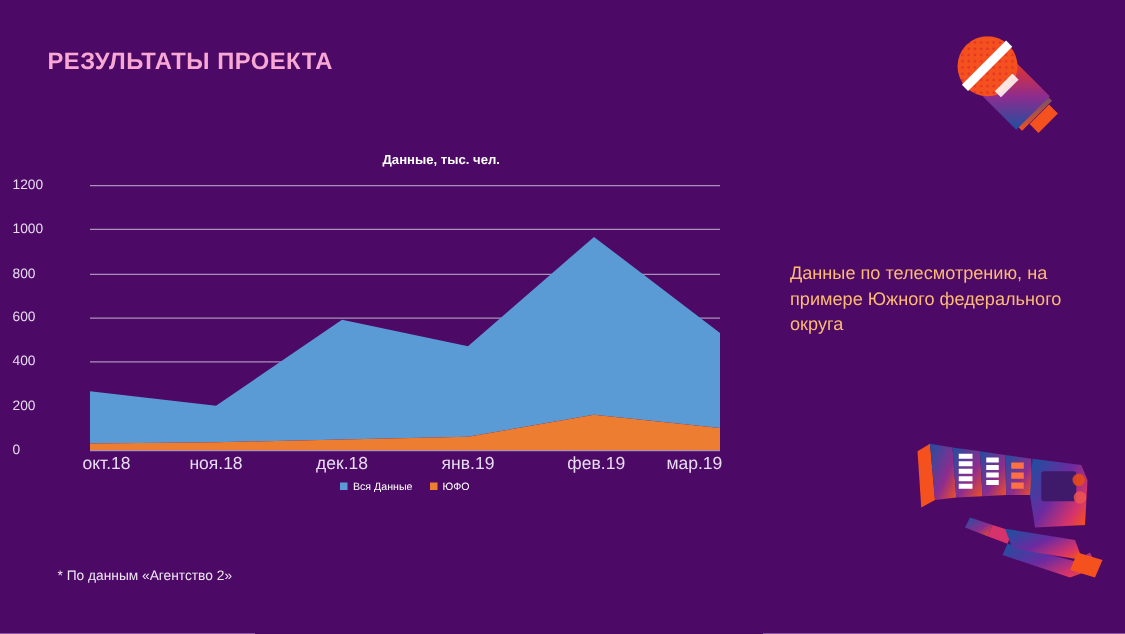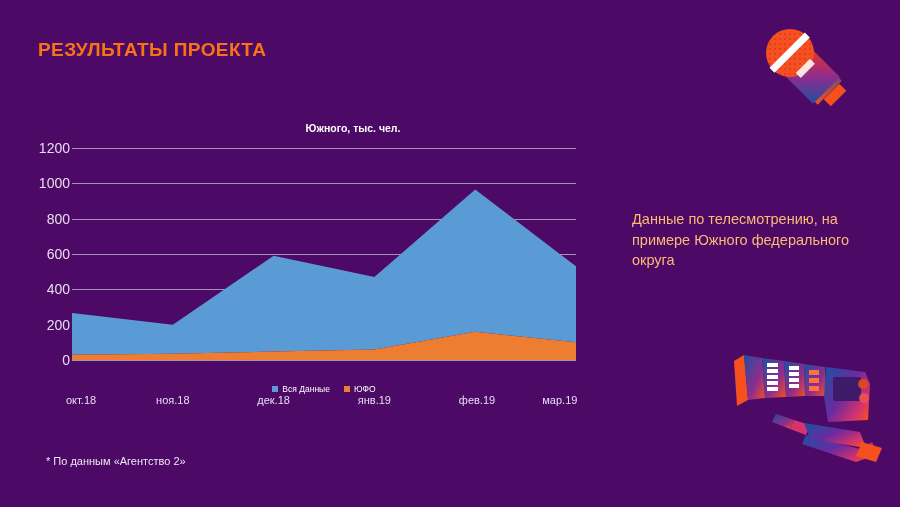--- a/index.html
+++ b/index.html
@@ -18,21 +18,21 @@
     height: 507px;
     background: #4c0a66;
     overflow: hidden;
   }
   .slide-title {
     position: absolute;
     left: 38px;
     top: 39px;
     font-size: 19px;
     font-weight: bold;
-    color: #f97316;
+    color: #f9a8d4;
     letter-spacing: 0.4px;
     white-space: nowrap;
   }
   
   .chart-block {
     position: absolute;
     left: 28px;
     top: 112px;
     width: 560px;
     height: 300px;
@@ -58,47 +58,46 @@
     position: absolute;
     left: 0;
     width: 100%;
     height: 1px;
     background: #a98fba;
   }
   .ytick {
     position: absolute;
     right: 506px;
     width: 60px;
-    text-align: right;
+    text-align: left;
+    font-size: 11px;
+    color: #e8ddf0;
+    transform: translateY(-50%);
+    white-space: nowrap;
+  }
+  .areas {
+    position: absolute;
+    left: 0;
+    top: 0;
+    width: 504px;
+    height: 212px;
+  }
+  .xaxis {
+    position: absolute;
+    left: 44px;
+    top: 250px;
+    width: 504px;
+    height: 16px;
+  }
+  .xtick {
+    position: absolute;
     font-size: 14px;
     color: #e8ddf0;
-    transform: translateY(-50%);
-    white-space: nowrap;
-  }
-  .areas {
-    position: absolute;
-    left: 0;
-    top: 0;
-    width: 504px;
-    height: 212px;
-  }
-  .xaxis {
-    position: absolute;
-    left: 44px;
-    top: 250px;
-    width: 504px;
-    height: 16px;
-  }
-  .xtick {
-    position: absolute;
-    font-size: 11px;
-    color: #e8ddf0;
     white-space: nowrap;
     transform: translateX(-50%);
-    margin-top: 32px;
   }
   .xtick.first { transform: translateX(-6px); }
   .xtick.last  { transform: translateX(-96%); }
   .legend {
     position: absolute;
     left: 44px;
     top: 272px;
     width: 504px;
     display: flex;
     justify-content: center;
@@ -154,21 +153,21 @@
 </style>
 </head>
 <body>
 
 <div class="slide">
 
   <div class="slide-title">РЕЗУЛЬТАТЫ ПРОЕКТА</div>
 
   <div class="chart-block">
 
-    <div class="chart-title">Южного, тыс. чел.</div>
+    <div class="chart-title">Данные, тыс. чел.</div>
 
     <div class="plot">
       <div id="gridlines">
           <div class="gridline" style="top: 212px;"></div>
           <div class="gridline" style="top: 176.667px;"></div>
           <div class="gridline" style="top: 141.333px;"></div>
           <div class="gridline" style="top: 106px;"></div>
           <div class="gridline" style="top: 70.6667px;"></div>
           <div class="gridline" style="top: 35.3333px;"></div>
           <div class="gridline" style="top: 0px;"></div>

